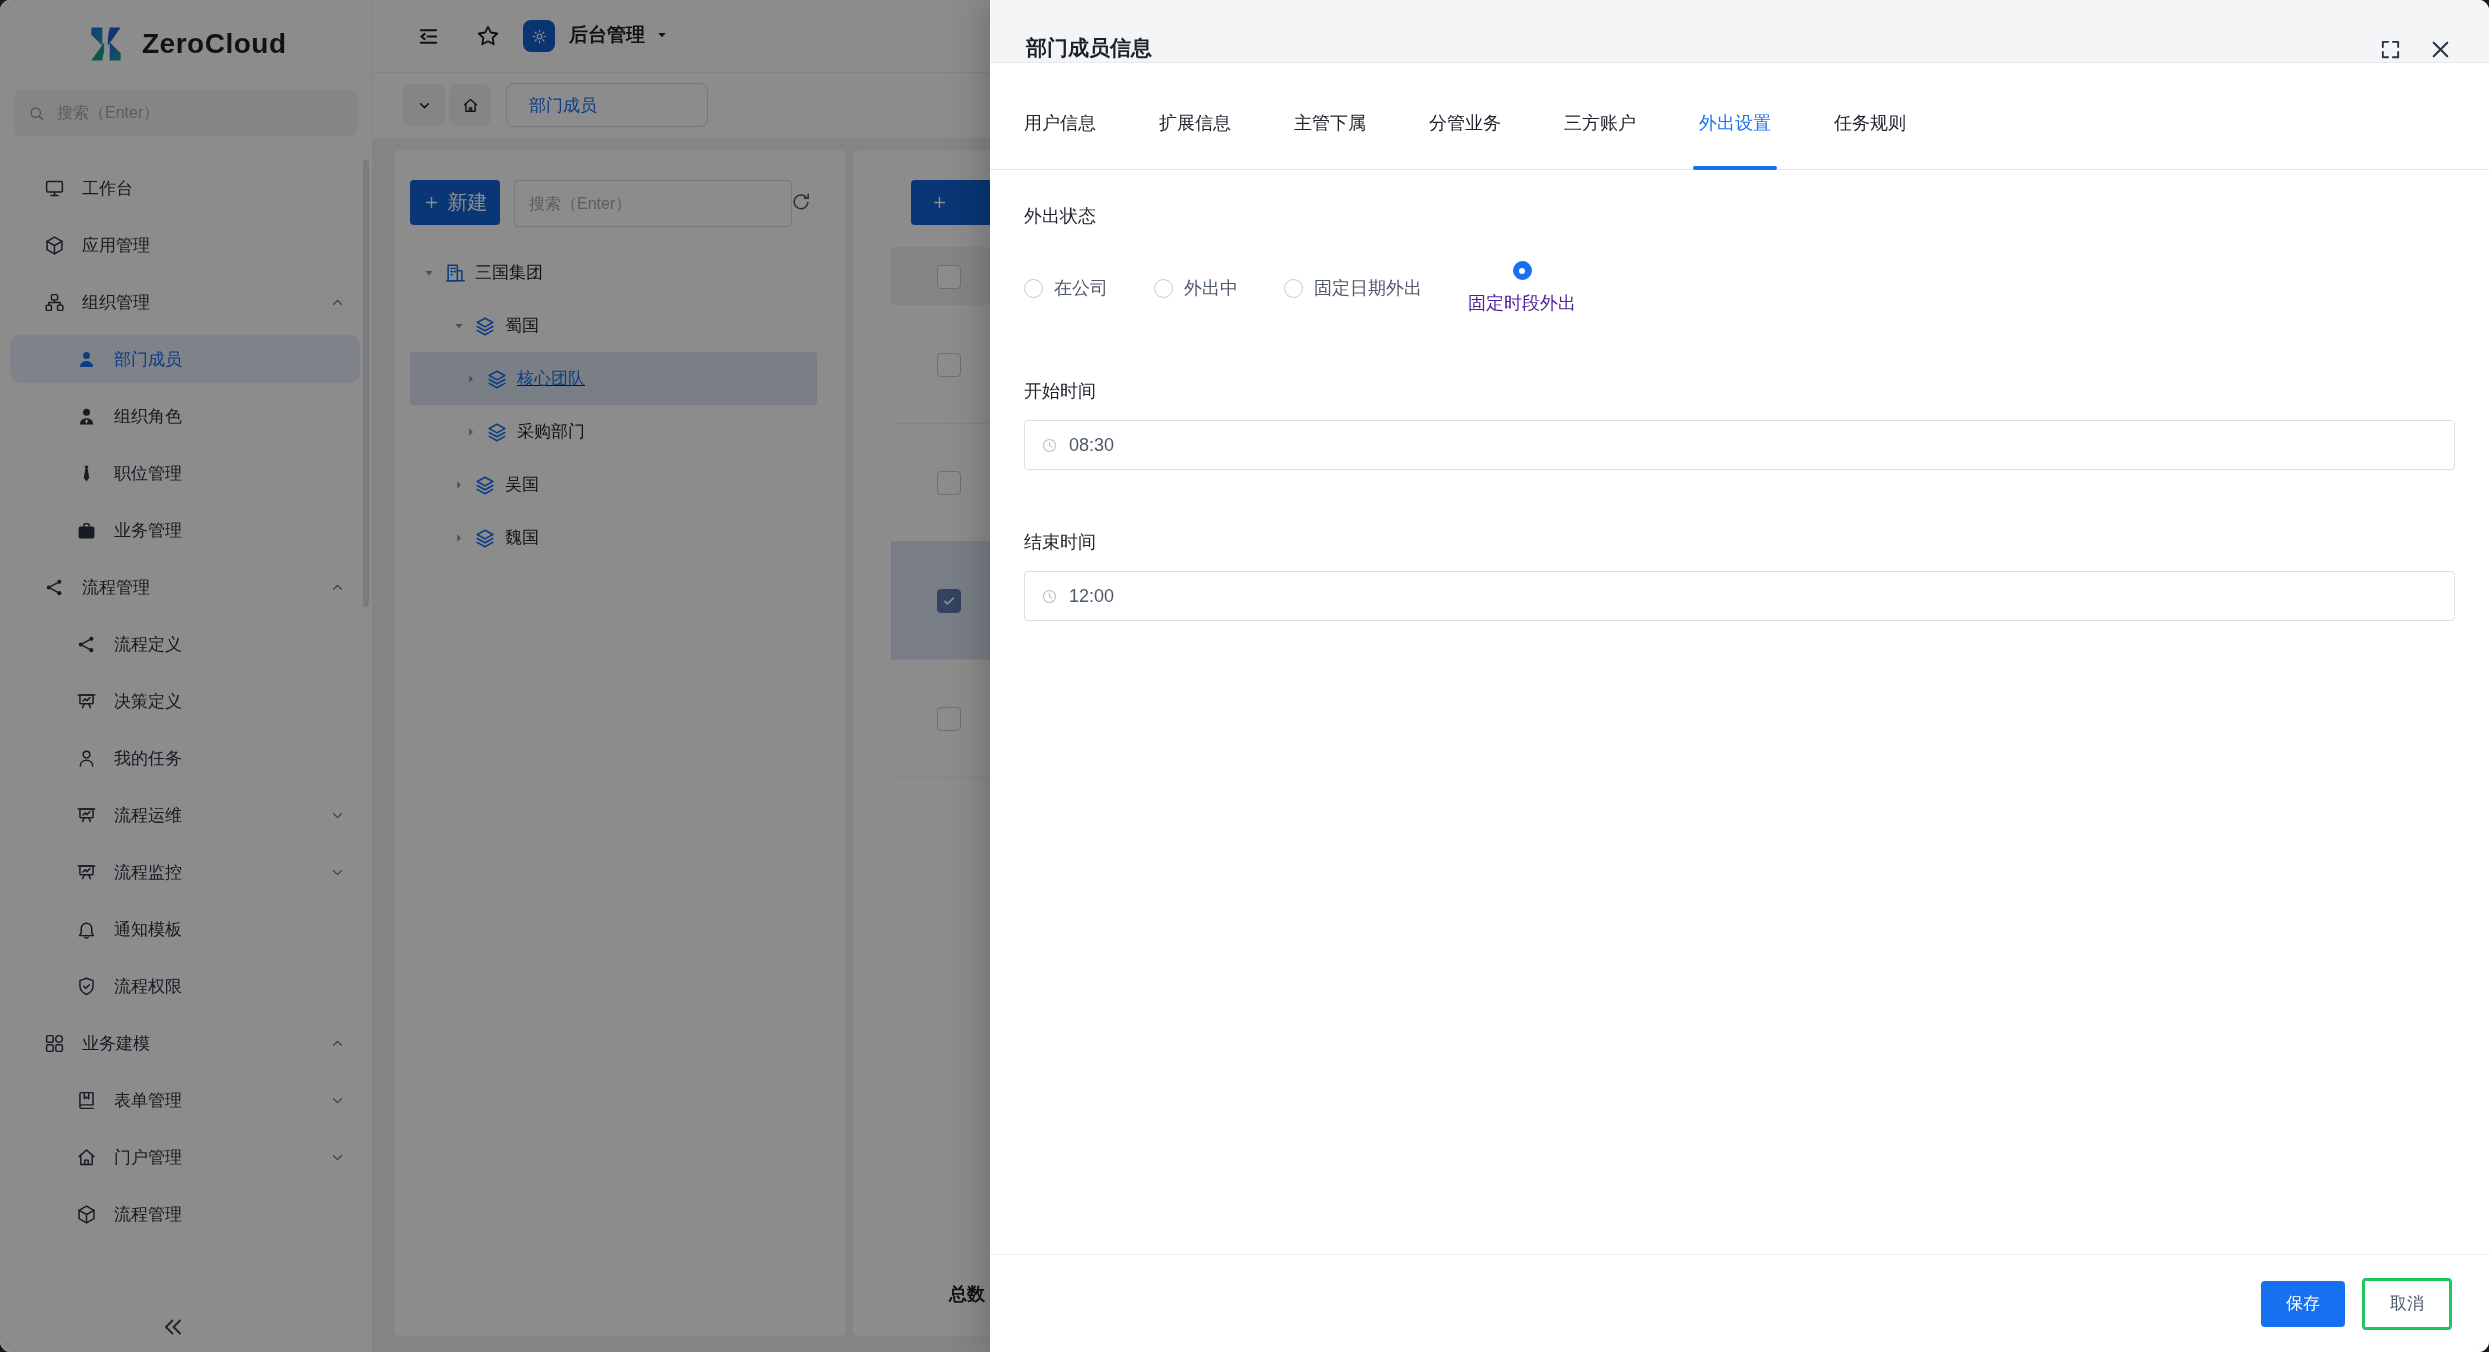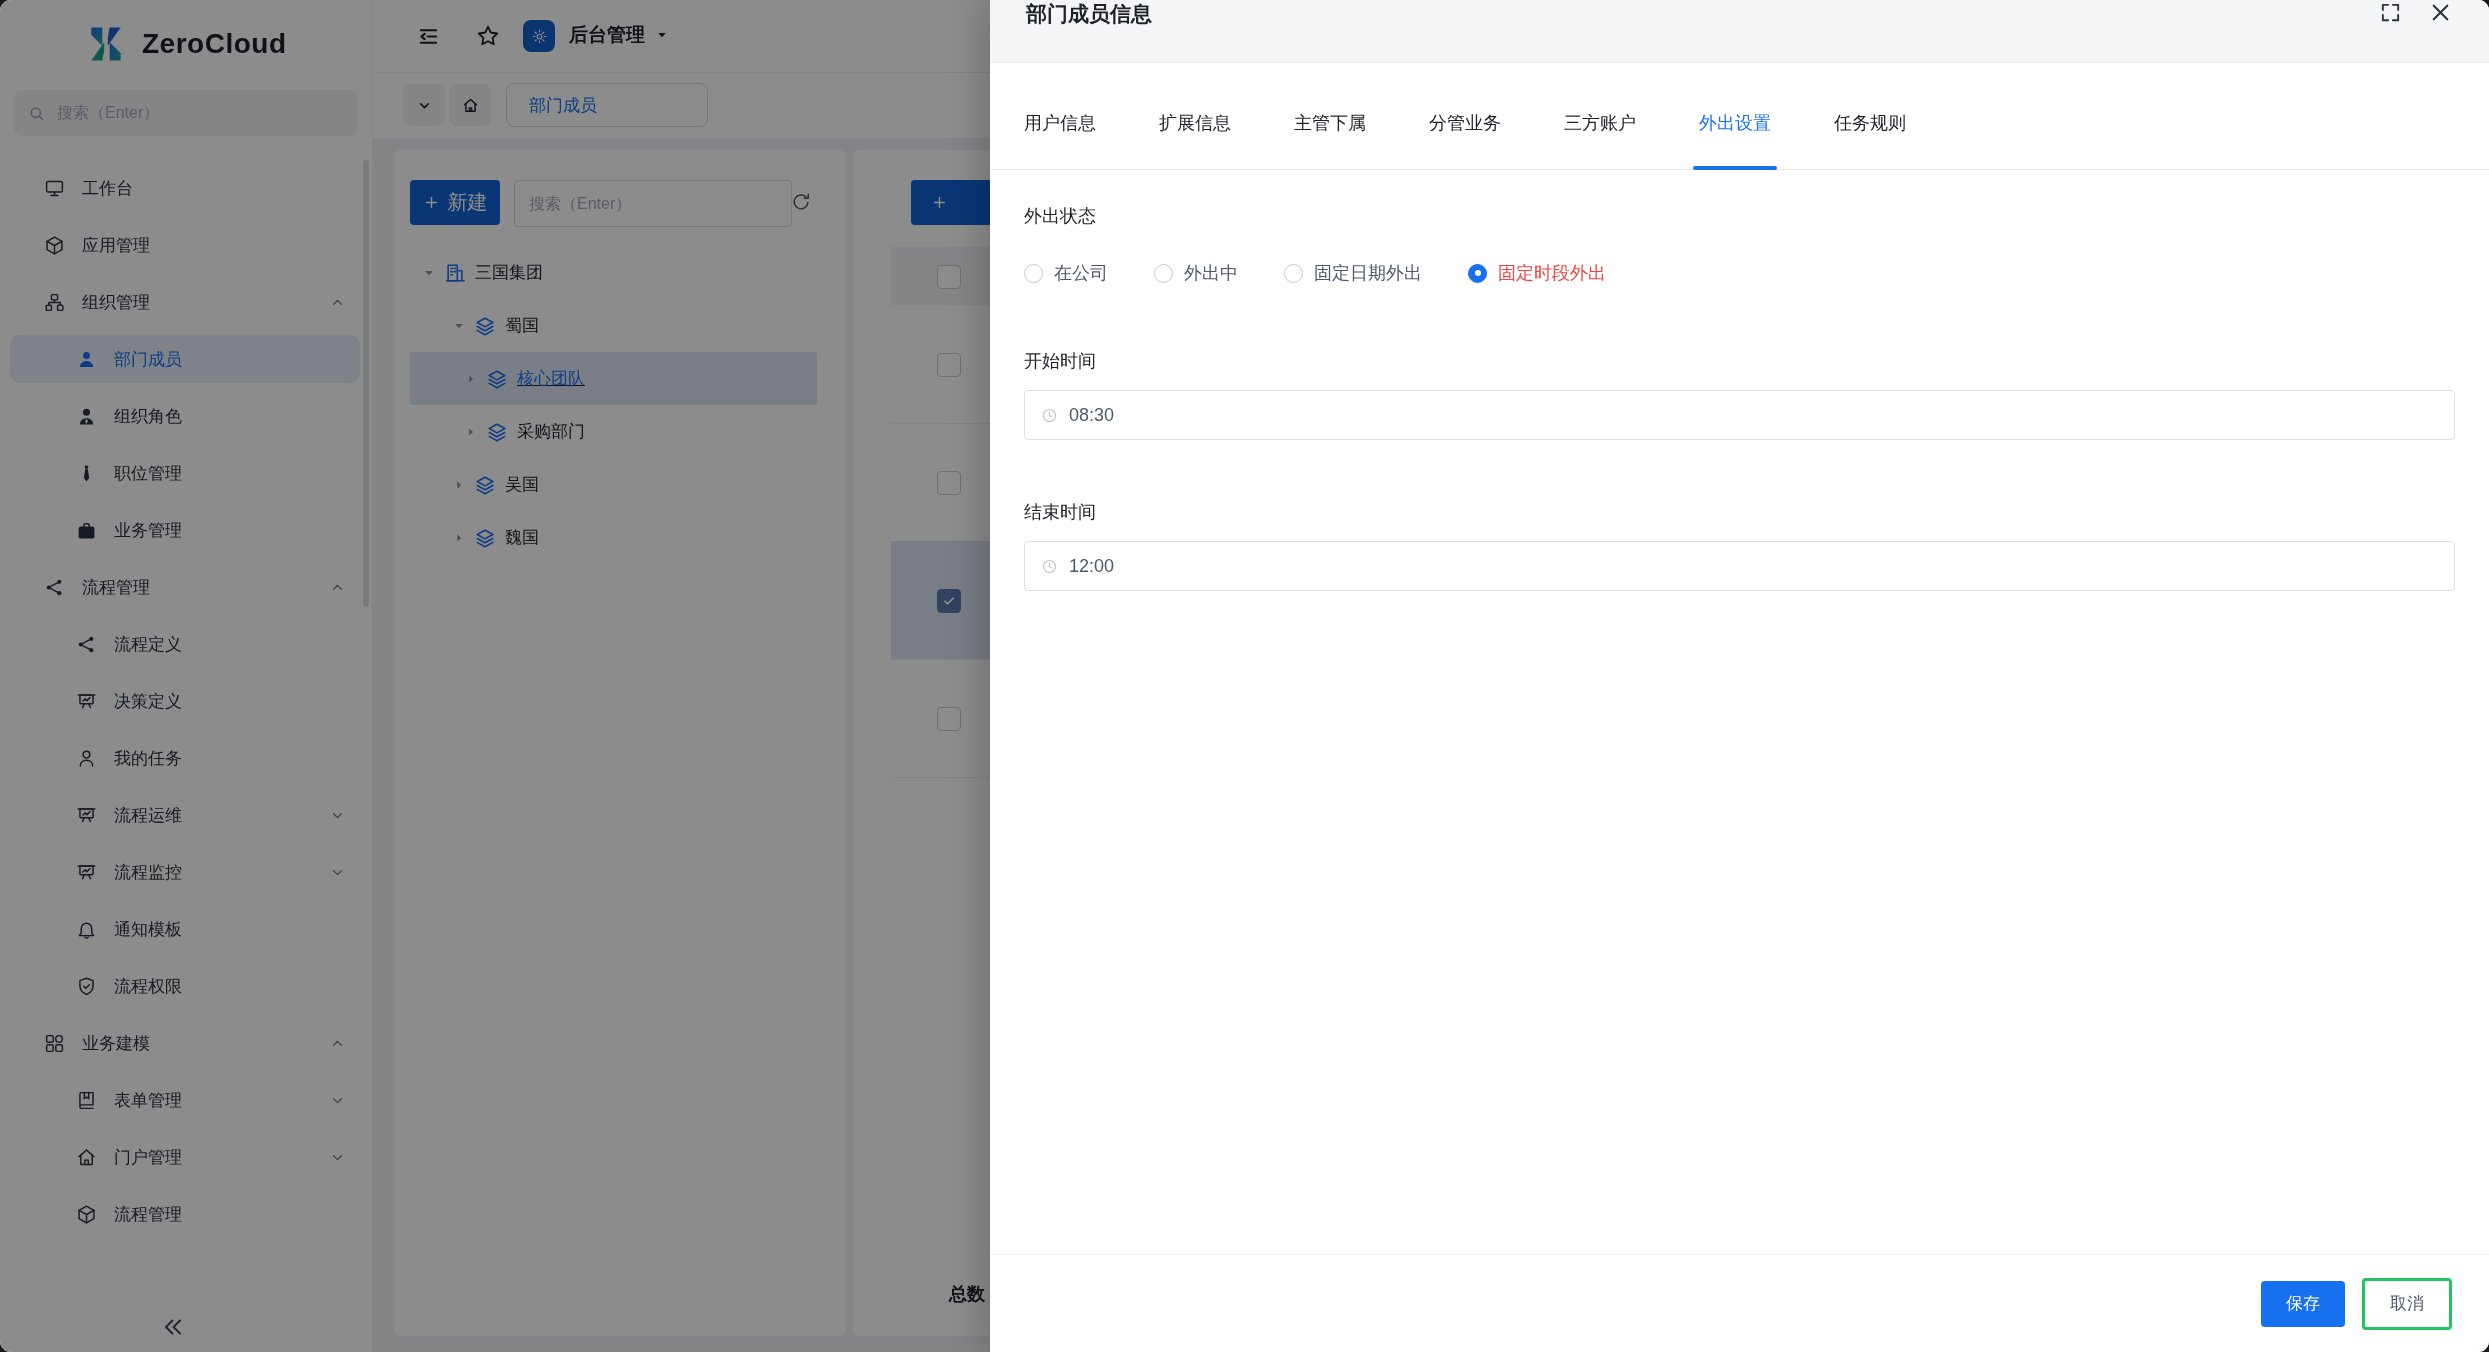--- a/index.html
+++ b/index.html
@@ -88,36 +88,36 @@
       border-radius:4px;background:#fff;}
   .thead .cb{margin-top:-11px;}
   .cb.checked{background:#5b79ad;border-color:#5b79ad;display:flex;align-items:center;justify-content:center;color:#fff;}
   .total{position:absolute;left:96px;top:1132px;font-size:18px;font-weight:bold;color:#1d2129;}
 
   
   .overlay{position:absolute;inset:0;background:rgba(0,0,0,0.45);z-index:40;}
   .drawer{position:absolute;right:0;top:0;width:1499px;height:1352px;background:#fff;z-index:50;
           display:flex;flex-direction:column;box-shadow:-10px 0 30px rgba(0,0,0,.18);}
   .d-header{height:62px;flex:none;background:#f4f5f7;border-bottom:1px solid #e8eaee;
-            display:flex;align-items:flex-start;padding:0 36px;}
+            display:flex;align-items:flex-end;padding:0 36px;}
   .d-title{font-size:21px;font-weight:bold;color:#1d2129;}
   .d-hicons{margin-left:auto;display:flex;align-items:center;gap:26px;color:#2b3240;}
   .d-tabs{flex:none;height:92px;display:flex;align-items:center;gap:63px;padding:14px 34px 0 34px;
           border-bottom:1px solid #e5e7eb;position:relative;}
   .d-tab{font-size:18px;color:#1d2129;cursor:pointer;position:relative;height:100%;
          display:flex;align-items:center;}
   .d-tab.active{color:#1770f0;}
   .d-tab.active::after{content:"";position:absolute;left:-6px;right:-6px;bottom:-1px;height:4px;
          background:#1770f0;border-radius:2px;}
   .d-body{flex:1;padding:34px;overflow:hidden;}
   .f-label{font-size:18px;color:#1d2129;}
   .radio-row{display:flex;align-items:center;gap:46px;margin-top:33px;}
   .radio{display:flex;align-items:center;gap:11px;font-size:18px;color:#4e5969;cursor:pointer;}
   .rdot{width:17px;height:17px;border-radius:50%;border:1px solid #c6cad1;background:#fff;flex:none;}
-  .radio.checked{color:#ef4444;}
+  .radio.checked{color:#4c1d95;flex-direction:column;}
   .radio.checked .rdot{background:#1770f0;border-color:#1770f0;position:relative;}
   .radio.checked .rdot::after{content:"";position:absolute;left:5.5px;top:5.5px;width:6px;height:6px;
         border-radius:50%;background:#fff;}
   .f-group{margin-top:60px;}
   .f-group.first{margin-top:64px;}
   .time-input{margin-top:17px;height:48px;border:1px solid #dcdfe6;border-radius:4px;
         display:flex;align-items:center;padding:0 16px;gap:11px;color:#4e5969;font-size:18px;
         background:#fff;cursor:text;}
   .clock{color:#c0c4cc;}
   .d-footer{flex:none;height:97px;border-top:1px solid #eef0f2;display:flex;align-items:center;

